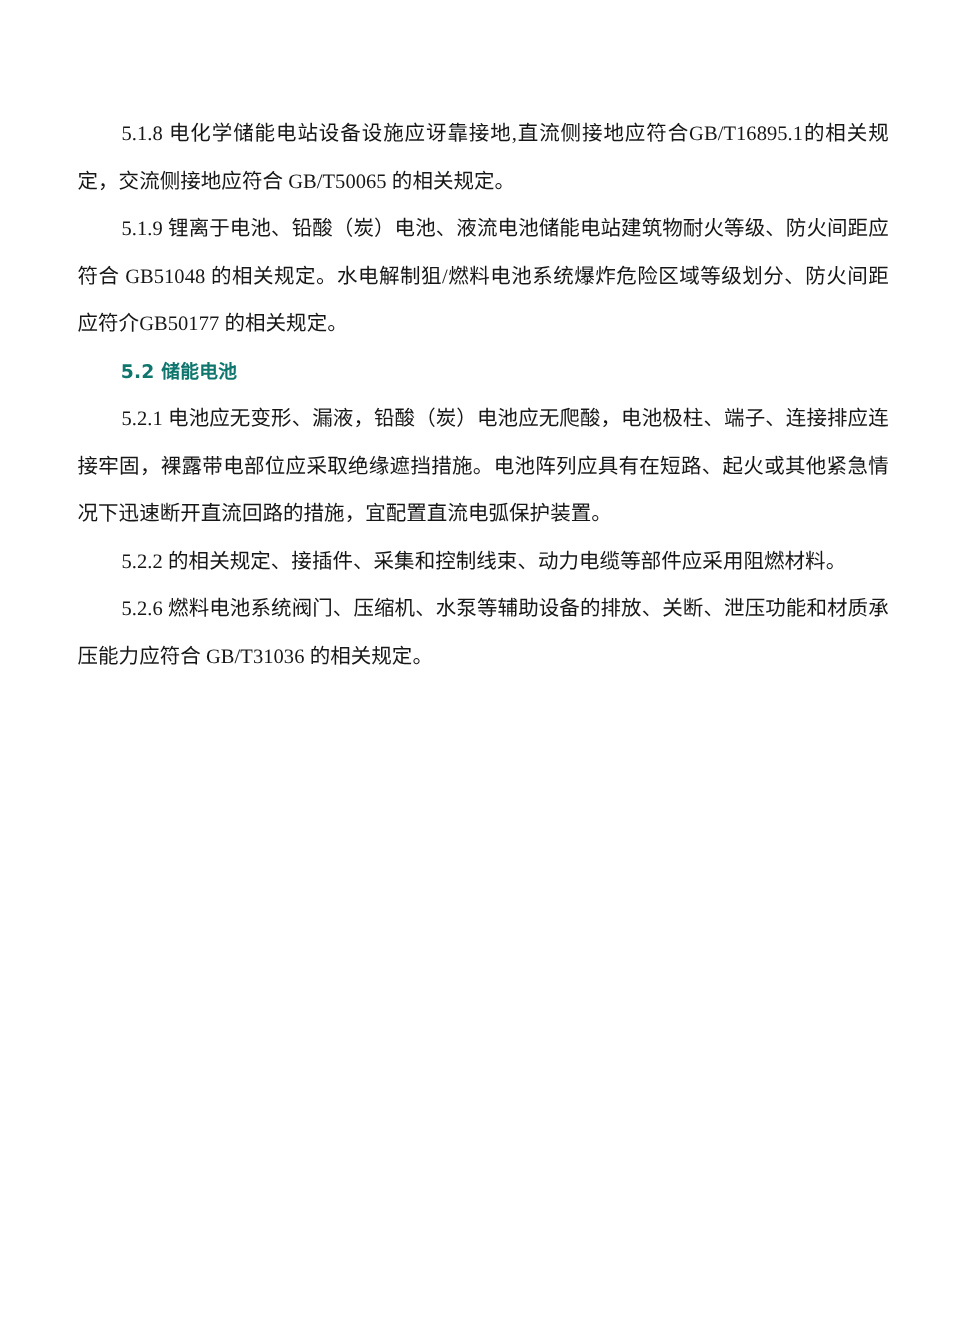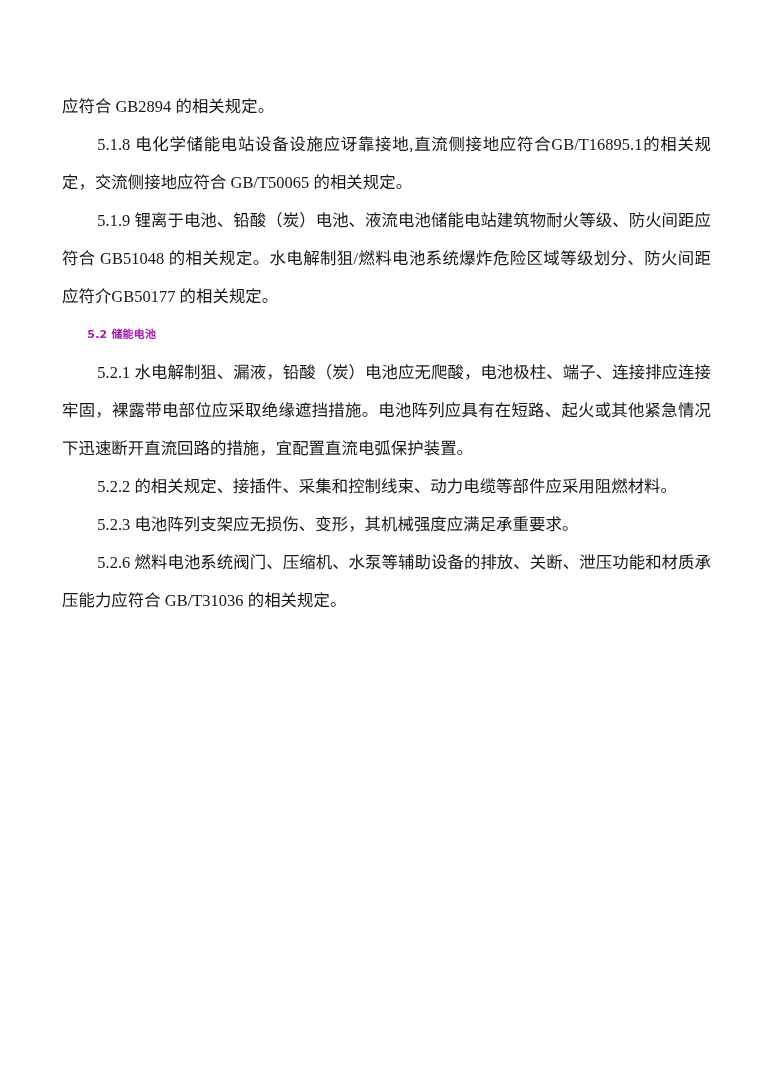--- a/index.html
+++ b/index.html
@@ -34,36 +34,34 @@
     margin: 0;
     letter-spacing: 0.05px;
     color: #161616;
     text-indent: 0;
   }
   .para.indent {
     text-indent: 2.15em;
   }
   .heading {
     font-family: "DejaVu Sans", "Liberation Sans", sans-serif;
-    font-size: 11px;
+    font-size: 15px;
     font-weight: bold;
     line-height: 38px;
     margin: 0;
     text-indent: 2.3em;
-    color: #a21caf;
+    color: #0f766e;
     letter-spacing: 0.2px;
   }
 </style>
 </head>
 <body>
 
 <div class="page">
   <div class="content" id="doc-body">
-      <p class="para" id="p-5-1-5-cont">应符合 GB2894 的相关规定。</p>
       <p class="para indent" id="p-5-1-8">5.1.8 电化学储能电站设备设施应讶靠接地,直流侧接地应符合GB/T16895.1的相关规定，交流侧接地应符合 GB/T50065 的相关规定。</p>
       <p class="para indent" id="p-5-1-9">5.1.9 锂离于电池、铅酸（炭）电池、液流电池储能电站建筑物耐火等级、防火间距应符合 GB51048 的相关规定。水电解制狙/燃料电池系统爆炸危险区域等级划分、防火间距应符介GB50177 的相关规定。</p>
       <h2 class="heading indent" id="h-5-2">5.2 储能电池</h2>
-      <p class="para indent" id="p-5-2-1">5.2.1 水电解制狙、漏液，铅酸（炭）电池应无爬酸，电池极柱、端子、连接排应连接牢固，裸露带电部位应采取绝缘遮挡措施。电池阵列应具有在短路、起火或其他紧急情况下迅速断开直流回路的措施，宜配置直流电弧保护装置。</p>
+      <p class="para indent" id="p-5-2-1">5.2.1 电池应无变形、漏液，铅酸（炭）电池应无爬酸，电池极柱、端子、连接排应连接牢固，裸露带电部位应采取绝缘遮挡措施。电池阵列应具有在短路、起火或其他紧急情况下迅速断开直流回路的措施，宜配置直流电弧保护装置。</p>
       <p class="para indent" id="p-5-2-2">5.2.2 的相关规定、接插件、采集和控制线束、动力电缆等部件应采用阻燃材料。</p>
-      <p class="para indent" id="p-5-2-3">5.2.3 电池阵列支架应无损伤、变形，其机械强度应满足承重要求。</p>
       <p class="para indent" id="p-5-2-6">5.2.6 燃料电池系统阀门、压缩机、水泵等辅助设备的排放、关断、泄压功能和材质承压能力应符合 GB/T31036 的相关规定。</p>
     </div>
 </div>
 
 </body></html>

